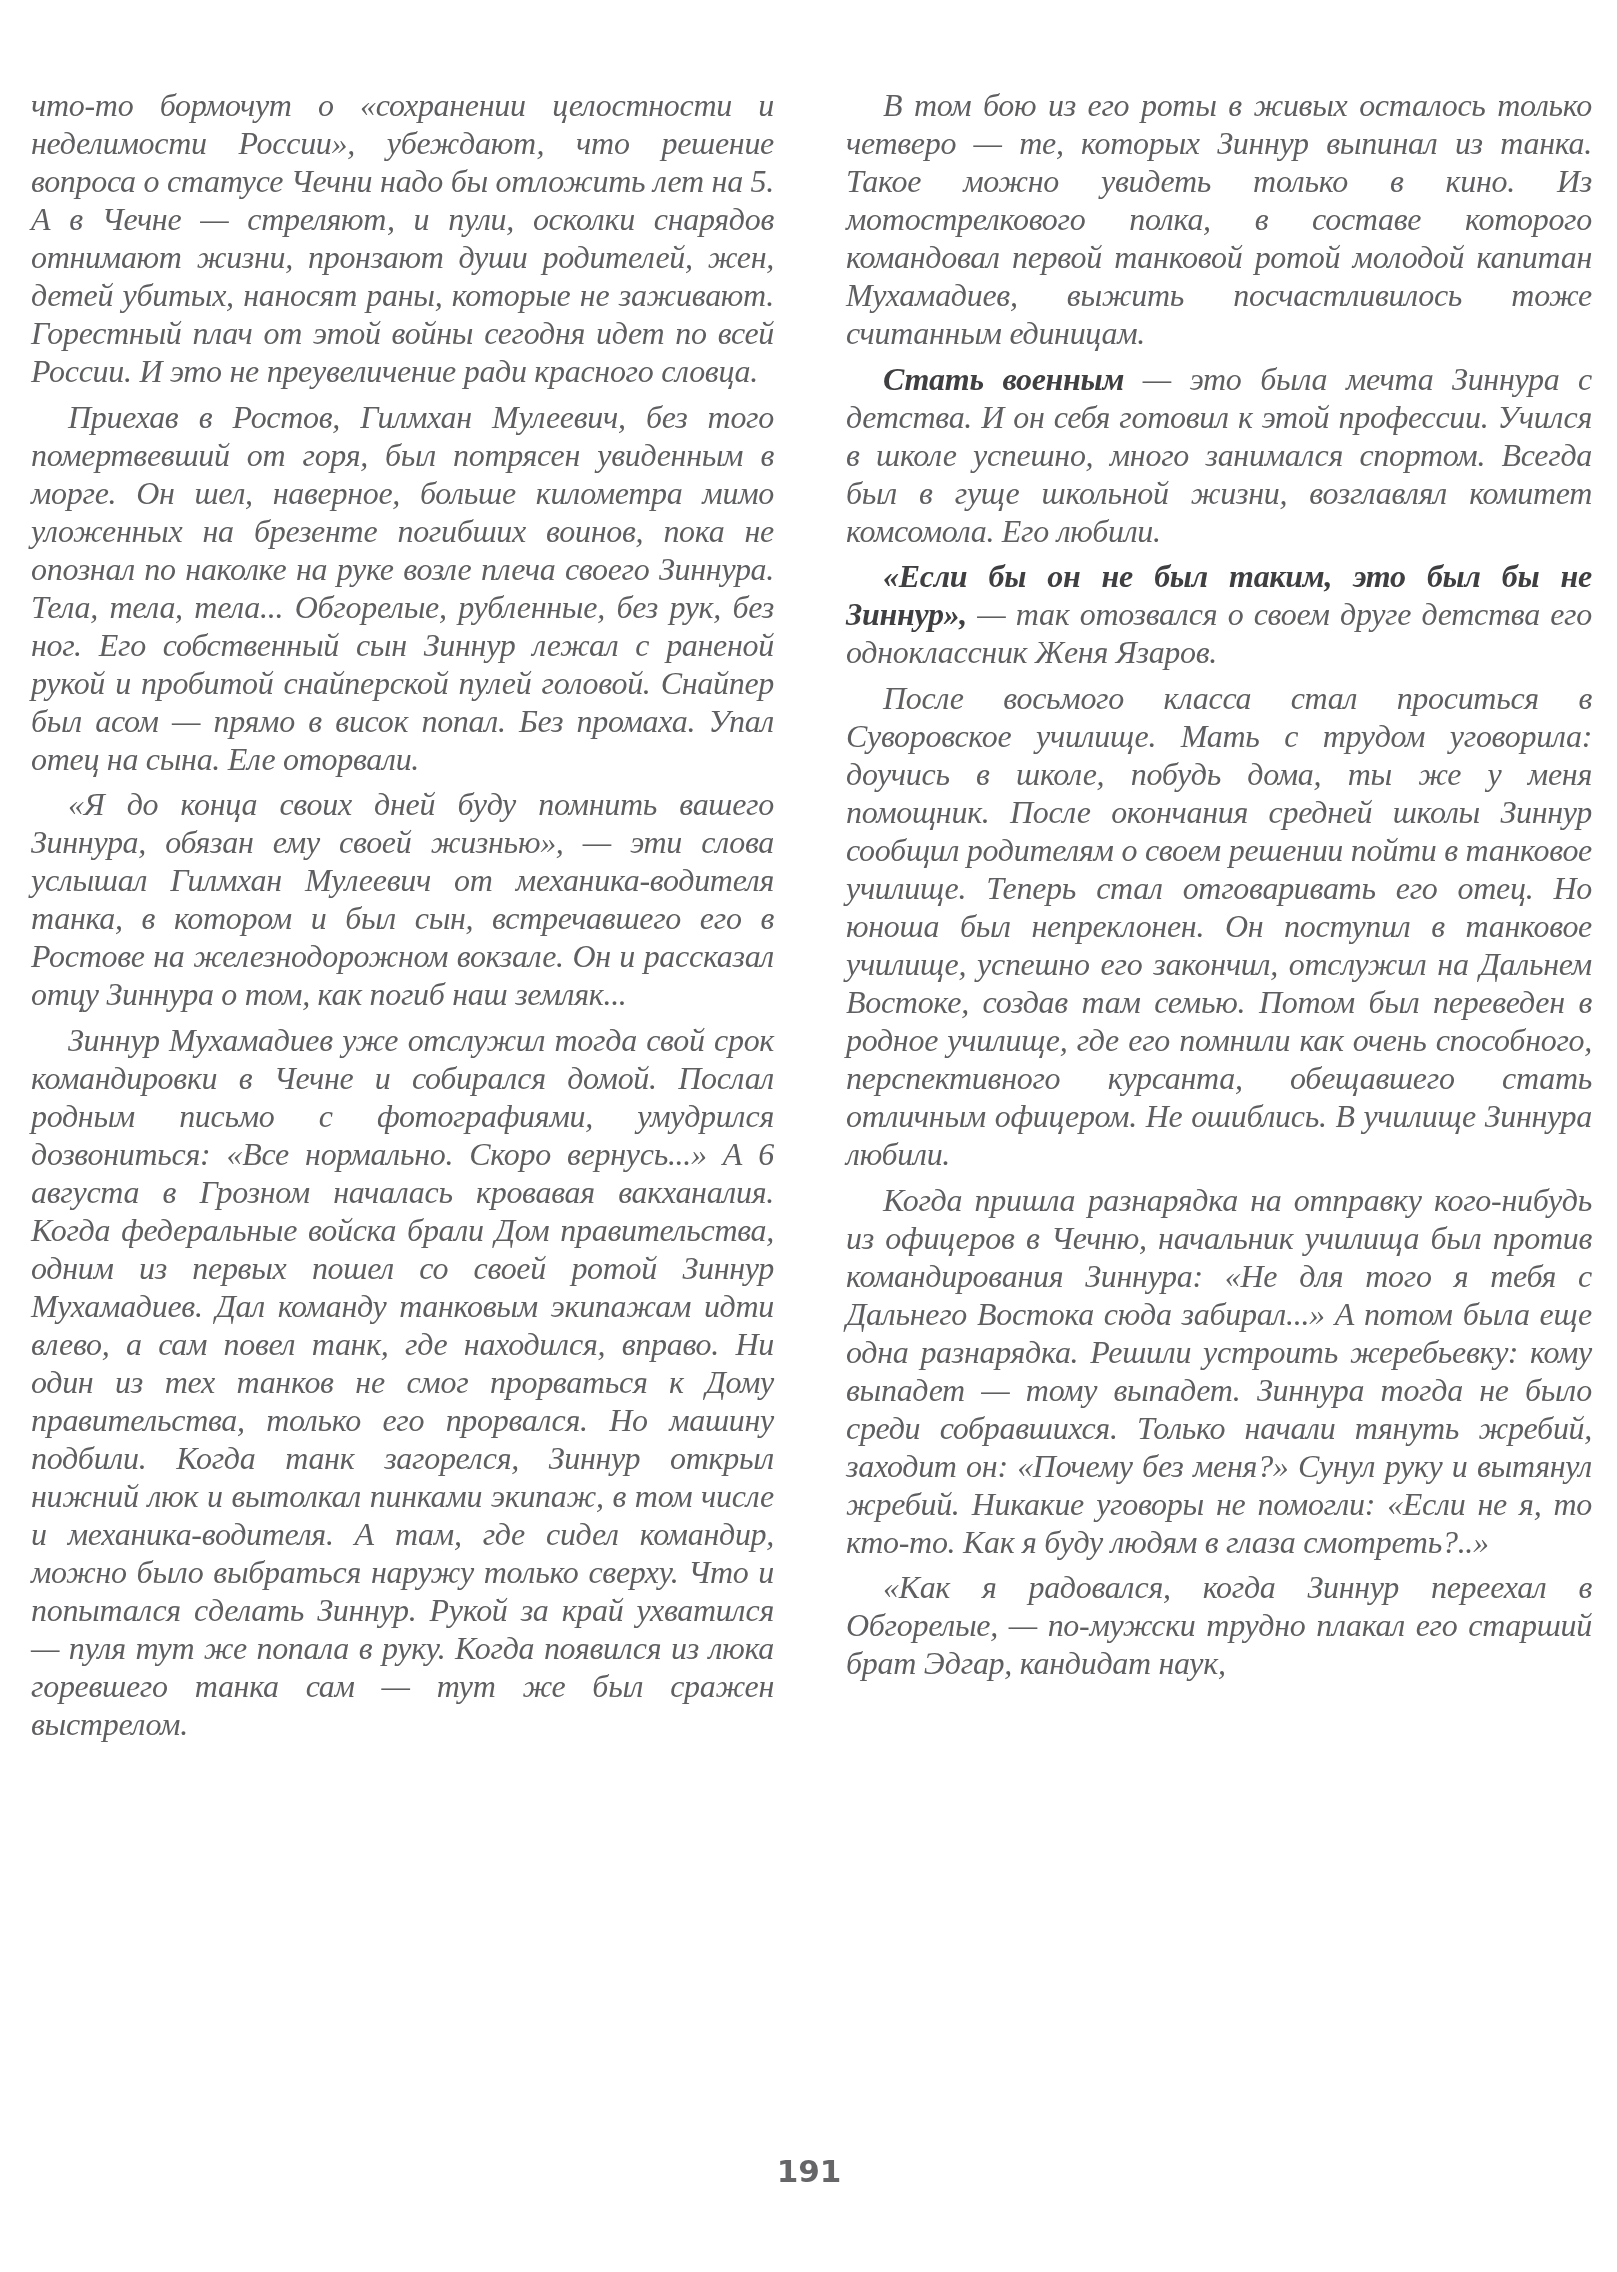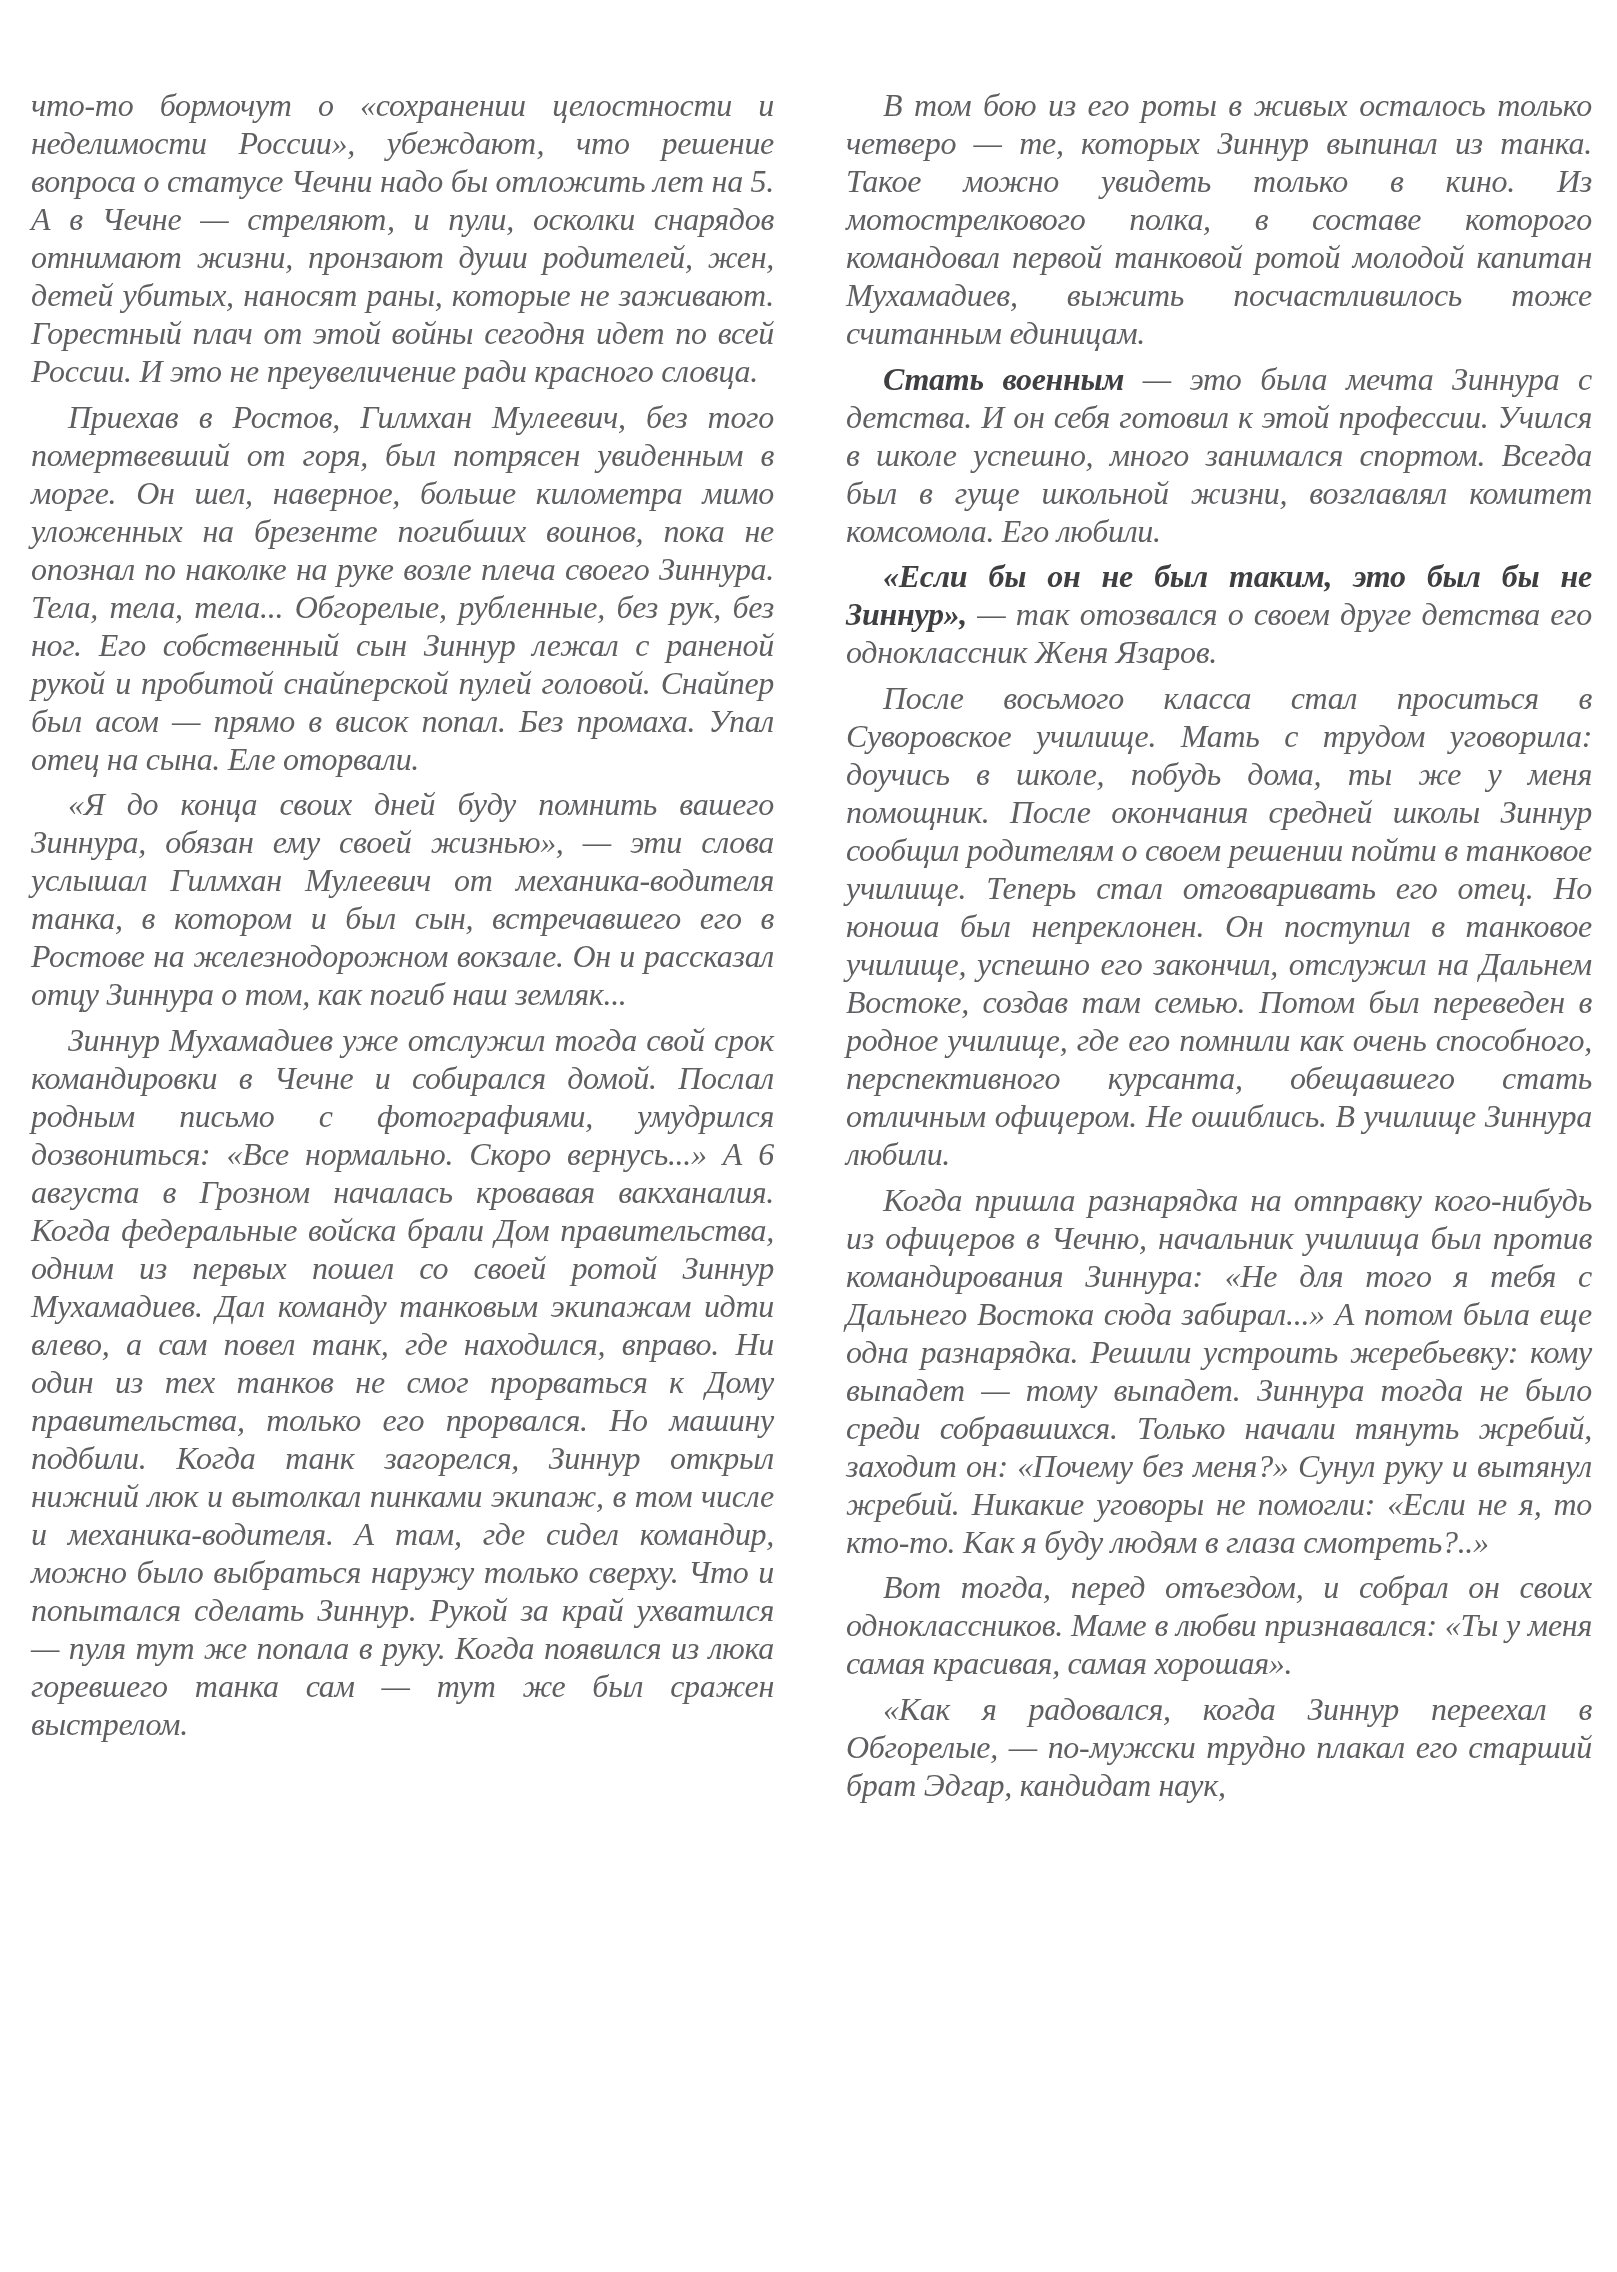--- a/index.html
+++ b/index.html
@@ -33,18 +33,18 @@
     <p class="para gap">«Я до конца своих дней буду помнить вашего Зиннура, обязан ему своей жизнью», — эти слова услышал Гилмхан Мулеевич от механика-водителя танка, в котором и был сын, встречавшего его в Ростове на железнодорожном вокзале. Он и рассказал отцу Зиннура о том, как погиб наш земляк...</p>
     <p class="para gap">Зиннур Мухамадиев уже отслужил тогда свой срок командировки в Чечне и собирался домой. Послал родным письмо с фотографиями, умудрился дозвониться: «Все нормально. Скоро вернусь...» А 6 августа в Грозном началась кровавая вакханалия. Когда федеральные войска брали Дом правительства, одним из первых пошел со своей ротой Зиннур Мухамадиев. Дал команду танковым экипажам идти влево, а сам повел танк, где находился, вправо. Ни один из тех танков не смог прорваться к Дому правительства, только его прорвался. Но машину подбили. Когда танк загорелся, Зиннур открыл нижний люк и вытолкал пинками экипаж, в том числе и механика-водителя. А там, где сидел командир, можно было выбраться наружу только сверху. Что и попытался сделать Зиннур. Рукой за край ухватился — пуля тут же попала в руку. Когда появился из люка горевшего танка сам — тут же был сражен выстрелом.</p>
   </div>
 
   <div class="col right">
     <p class="para">В том бою из его роты в живых осталось только четверо — те, которых Зиннур выпинал из танка. Такое можно увидеть только в кино. Из мотострелкового полка, в составе которого командовал первой танковой ротой молодой капитан Мухамадиев, выжить посчастливилось тоже считанным единицам.</p>
     <p class="para gap"><span class="bold">Стать военным</span><span> — это была мечта Зиннура с детства. И он себя готовил к этой профессии. Учился в школе успешно, много занимался спортом. Всегда был в гуще школьной жизни, возглавлял комитет комсомола. Его любили.</span></p>
     <p class="para gap"><span class="bold">«Если бы он не был таким, это был бы не Зиннур»,</span><span> — так отозвался о своем друге детства его одноклассник Женя Язаров.</span></p>
     <p class="para gap">После восьмого класса стал проситься в Суворовское училище. Мать с трудом уговорила: доучись в школе, побудь дома, ты же у меня помощник. После окончания средней школы Зиннур сообщил родителям о своем решении пойти в танковое училище. Теперь стал отговаривать его отец. Но юноша был непреклонен. Он поступил в танковое училище, успешно его закончил, отслужил на Дальнем Востоке, создав там семью. Потом был переведен в родное училище, где его помнили как очень способного, перспективного курсанта, обещавшего стать отличным офицером. Не ошиблись. В училище Зиннура любили.</p>
     <p class="para gap">Когда пришла разнарядка на отправку кого-нибудь из офицеров в Чечню, начальник училища был против командирования Зиннура: «Не для того я тебя с Дальнего Востока сюда забирал...» А потом была еще одна разнарядка. Решили устроить жеребьевку: кому выпадет — тому выпадет. Зиннура тогда не было среди собравшихся. Только начали тянуть жребий, заходит он: «Почему без меня?» Сунул руку и вытянул жребий. Никакие уговоры не помогли: «Если не я, то кто-то. Как я буду людям в глаза смотреть?..»</p>
-    <p class="para gap">Вот тогда, перед отъездом, и собрал он своих одноклассников. Маме в любви признавался: «Ты у меня самая красивая, самая хорошая».</p>
     <p class="para gap">«Как я радовался, когда Зиннур переехал в Обгорелые, — по-мужски трудно плакал его старший брат Эдгар, кандидат наук,</p>
   </div>
 
+  <div class="pagenum">191</div>
 </div>
 
 
 </body></html>

